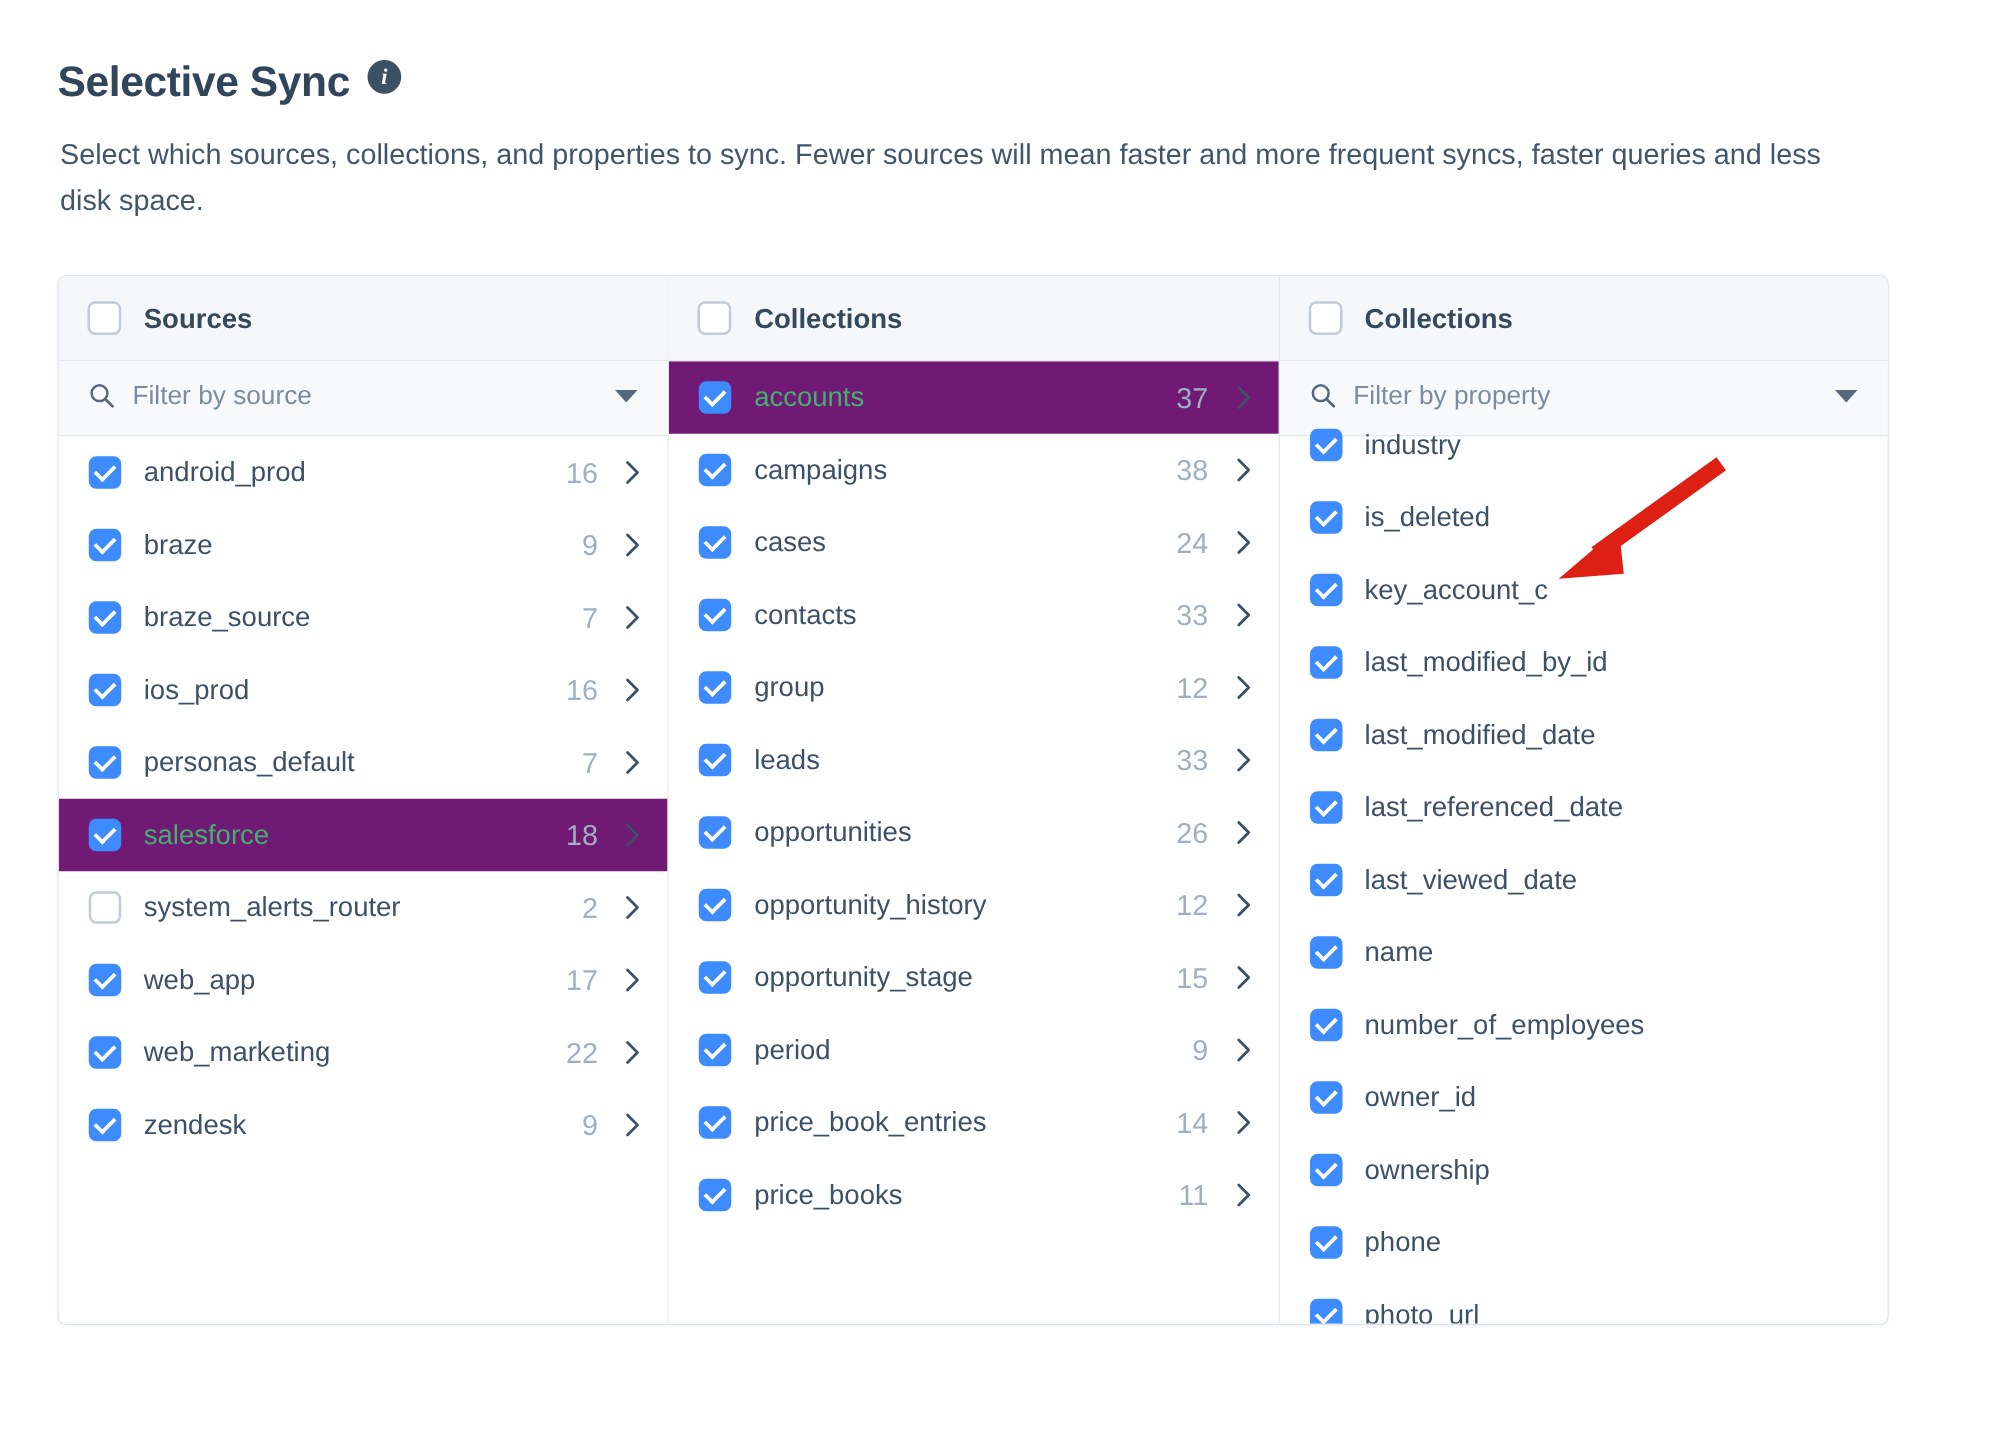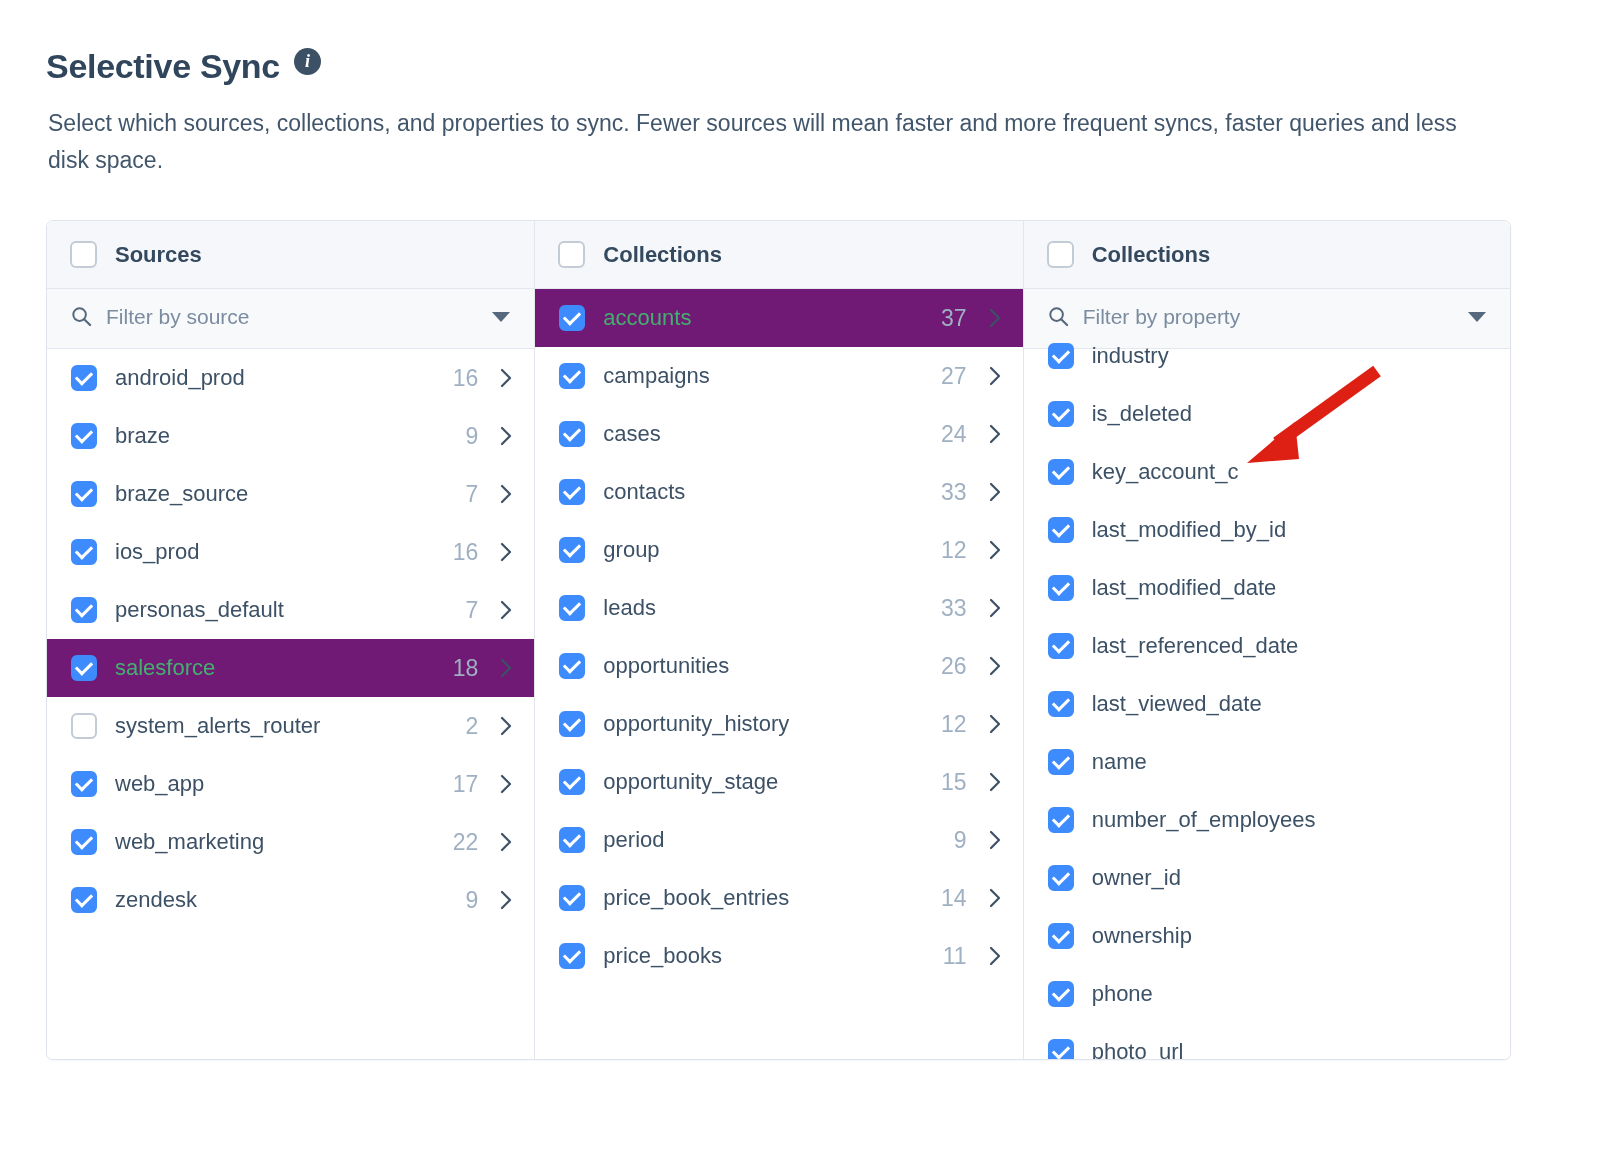--- a/index.html
+++ b/index.html
@@ -342,21 +342,21 @@
     <span class="cb checked"></span>
     <span class="row-label">accounts</span>
     <span class="row-count">37</span>
     <svg class="chevron" viewBox="0 0 12 20" xmlns="http://www.w3.org/2000/svg">
       <polyline points="2,2 10,10 2,18" fill="none" stroke="#3d5166" stroke-width="2.2" stroke-linecap="round" stroke-linejoin="round"></polyline>
     </svg>
   </div>
           <div class="row">
     <span class="cb checked"></span>
     <span class="row-label">campaigns</span>
-    <span class="row-count">27</span>
+    <span class="row-count">38</span>
     <svg class="chevron" viewBox="0 0 12 20" xmlns="http://www.w3.org/2000/svg">
       <polyline points="2,2 10,10 2,18" fill="none" stroke="#3d5166" stroke-width="2.2" stroke-linecap="round" stroke-linejoin="round"></polyline>
     </svg>
   </div>
           <div class="row">
     <span class="cb checked"></span>
     <span class="row-label">cases</span>
     <span class="row-count">24</span>
     <svg class="chevron" viewBox="0 0 12 20" xmlns="http://www.w3.org/2000/svg">
       <polyline points="2,2 10,10 2,18" fill="none" stroke="#3d5166" stroke-width="2.2" stroke-linecap="round" stroke-linejoin="round"></polyline>

